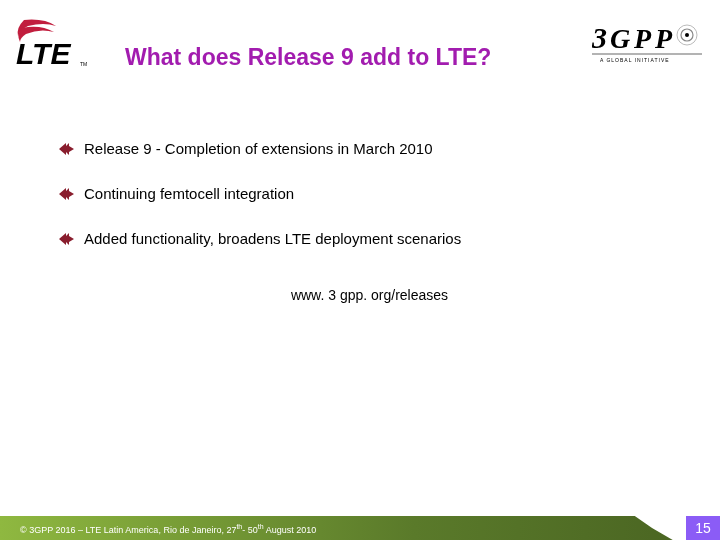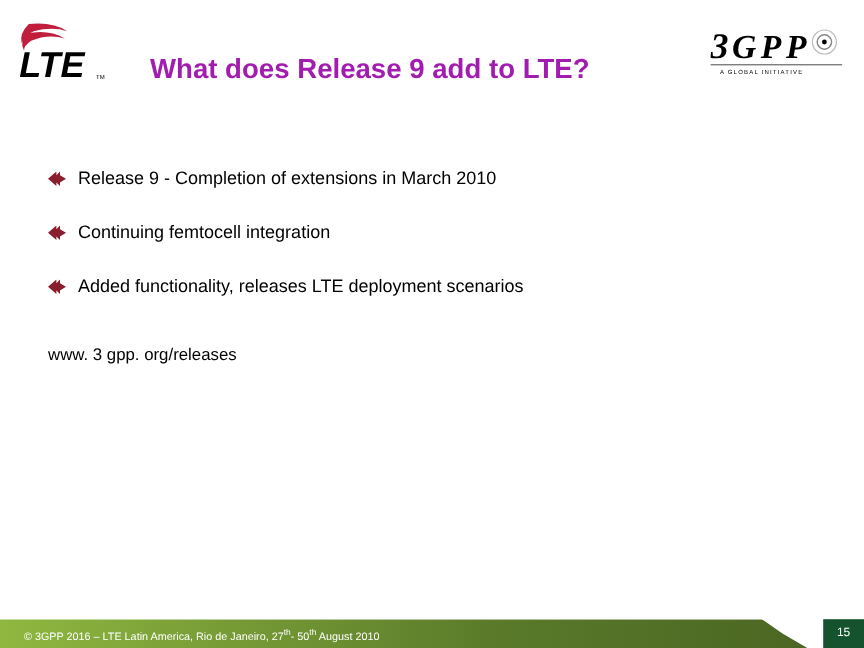--- a/index.html
+++ b/index.html
@@ -31,38 +31,38 @@
   }
   .title {
     position: absolute;
     left: 125px;
     top: 44px;
     font-size: 23px;
     font-weight: bold;
     color: #a21caf;
   }
   .content {
-    padding: 50px 40px 0 40px;
+    padding: 50px 40px 0 59px;
   }
   .bullet-item {
     display: flex;
     align-items: flex-start;
     margin-bottom: 28px;
     font-size: 15px;
     color: #000;
   }
   .bullet-icon {
     width: 15px;
     height: 12px;
     margin-right: 10px;
     margin-top: 3px;
     flex-shrink: 0;
   }
   .link-text {
-    text-align: left;
+    text-align: center;
     font-size: 14px;
     color: #000;
     margin-top: 40px;
   }
   .footer {
     position: absolute;
     bottom: 0;
     left: 0;
     right: 0;
     height: 32px;
@@ -84,23 +84,23 @@
     color: #ffffff;
     z-index: 2;
   }
   .footer-ord { font-size: 7px; vertical-align: super; }
   .page-num {
     position: absolute;
     right: 0;
     bottom: 0;
     width: 34px;
     height: 24px;
-    background: #14532d;
+    background: #8b5cf6;
     color: #fff;
-    font-size: 10px;
+    font-size: 14px;
     text-align: center;
     line-height: 24px;
   }
   
   .lte-swoosh {
     fill: #c11e3e;
   }
   .lte-text {
     font-family: Arial, sans-serif;
     font-weight: 900;
@@ -160,21 +160,21 @@
   <div class="bullet-item">
     <svg class="bullet-icon" viewBox="0 0 15 12">
         <path d="M0 6 L7 0 L7 3 L10 0 L10 3 L15 6 L10 9 L10 12 L7 9 L7 12 Z" fill="#8a1e2e"></path>
       </svg>
     <span>Continuing femtocell integration</span>
   </div>
   <div class="bullet-item">
     <svg class="bullet-icon" viewBox="0 0 15 12">
         <path d="M0 6 L7 0 L7 3 L10 0 L10 3 L15 6 L10 9 L10 12 L7 9 L7 12 Z" fill="#8a1e2e"></path>
       </svg>
-    <span>Added functionality, releases LTE deployment scenarios</span>
+    <span>Added functionality, broadens LTE deployment scenarios</span>
   </div>
 
   <div class="link-text">www. 3 gpp. org/releases</div>
 </div>
 
 <div class="footer">
   <div class="footer-bar"></div>
   <div class="footer-text">
     <span>© 3GPP 2016 – LTE Latin America, Rio de Janeiro, 27</span><span class="footer-ord">th</span><span>- 50</span><span class="footer-ord">th</span><span> August 2010</span>
   </div>

